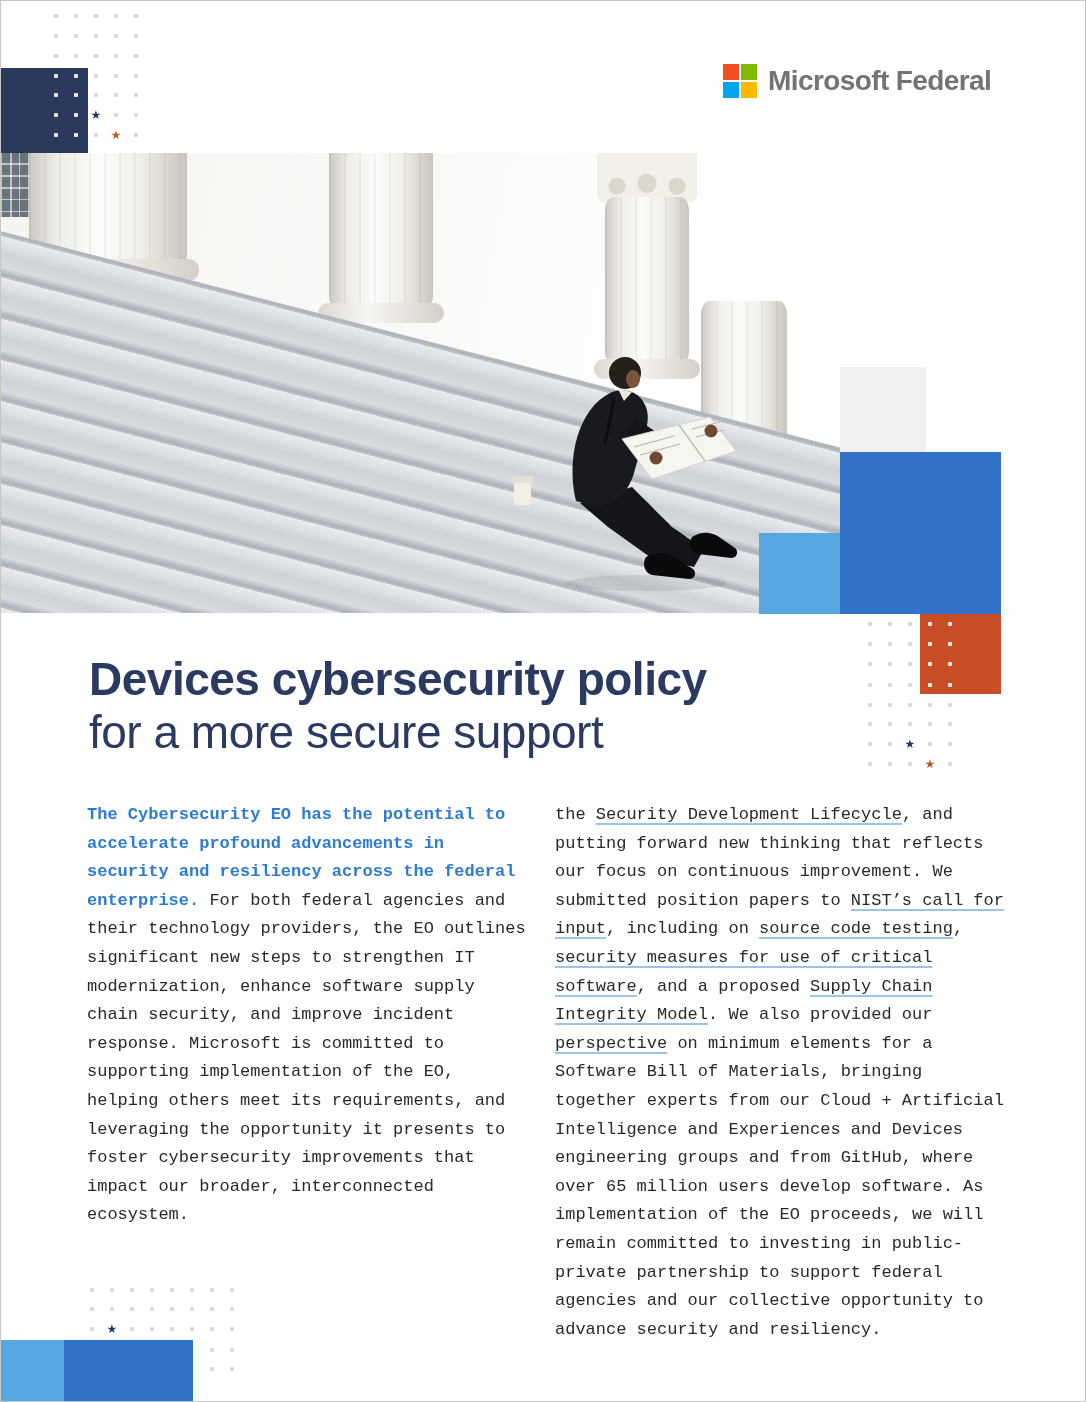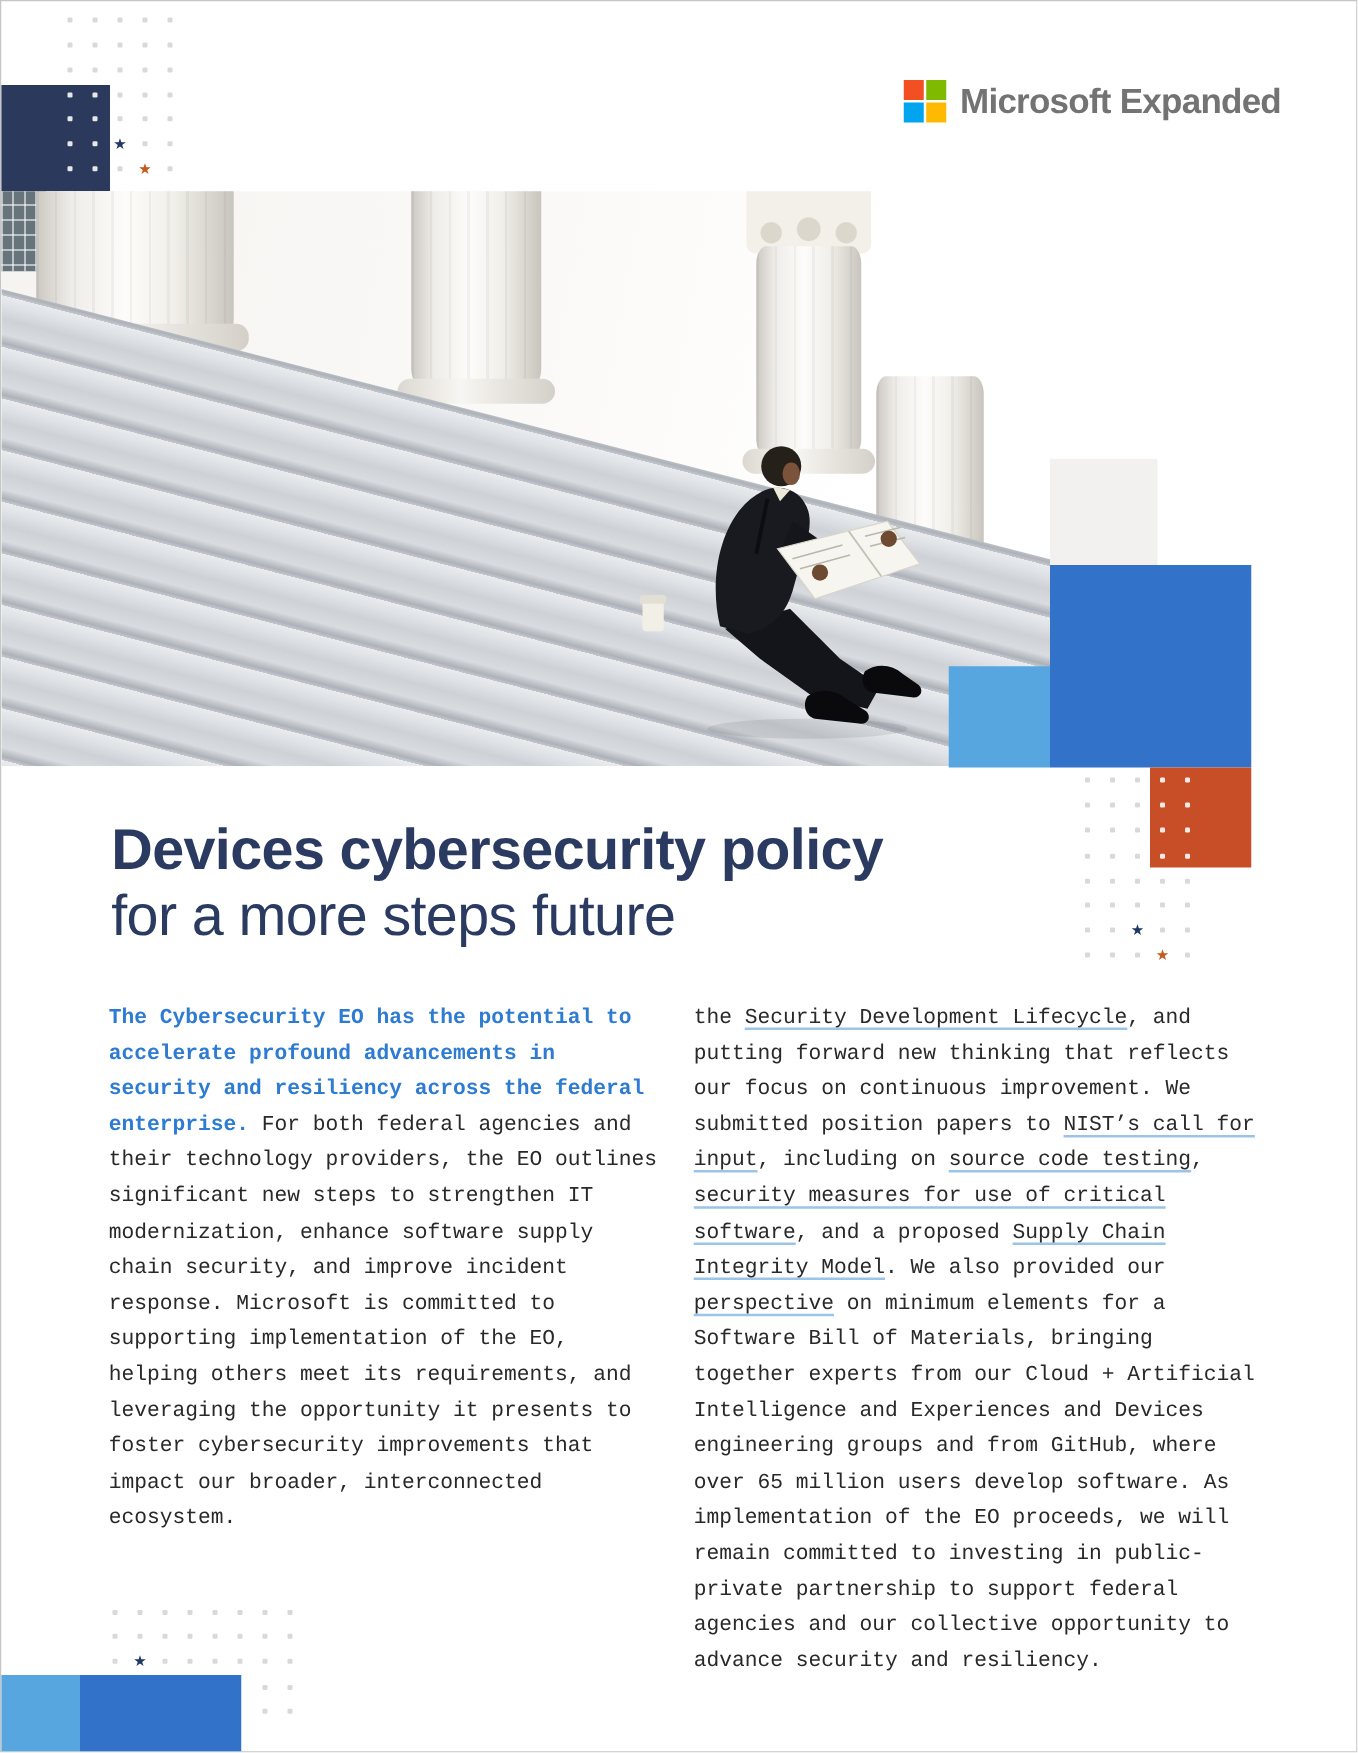--- a/index.html
+++ b/index.html
@@ -77,21 +77,21 @@
 
 <div class="page">
 
   <div class="logo">
     <div class="logo-squares">
       <span class="sq-red"></span>
       <span class="sq-green"></span>
       <span class="sq-blue"></span>
       <span class="sq-yellow"></span>
     </div>
-    <div class="logo-text">Microsoft Expanded</div>
+    <div class="logo-text">Microsoft Federal</div>
   </div>
 
   <div class="deco deco-navy"></div>
 
   <div class="hero" aria-label="Man in a dark suit sitting on the stone steps of a columned government building, reading a newspaper with a coffee cup beside him">
     <div class="hero-window"></div>
 
     <div class="col-shaft" style="left:28px; top:-12px; width:158px; height:128px;"></div>
     <div class="col-base" style="left:14px; top:106px; width:184px; height:22px;"></div>
 
@@ -256,21 +256,21 @@
       <span class="dot white" style="left: 128.7px; top: 1365.7px;"></span>
       <span class="dot white" style="left: 148.7px; top: 1365.7px;"></span>
       <span class="dot white" style="left: 168.7px; top: 1365.7px;"></span>
       <span class="dot white" style="left: 188.7px; top: 1365.7px;"></span>
       <span class="dot" style="left: 208.7px; top: 1365.7px;"></span>
       <span class="dot" style="left: 228.7px; top: 1365.7px;"></span>
     </div>
 
   <h1 class="title" style="margin:0;">
     <span class="l1">Devices cybersecurity policy</span>
-    <span class="l2">for a more steps future</span>
+    <span class="l2">for a more secure support</span>
   </h1>
 
   <div class="columns">
     <div>
         <p><span class="lead">The Cybersecurity EO has the potential to accelerate profound advancements in security and resiliency across the federal enterprise.</span><span class="normal"> For both federal agencies and their technology providers, the EO outlines significant new steps to strengthen IT modernization, enhance software supply chain security, and improve incident response. Microsoft is committed to supporting implementation of the EO, helping others meet its requirements, and leveraging the opportunity it presents to foster cybersecurity improvements that impact our broader, interconnected ecosystem.</span></p>
       </div>
     <div>
         <p><span class="normal">the </span><a class="doc-link">Security Development Lifecycle</a><span class="normal">, and putting forward new thinking that reflects our focus on continuous improvement. We submitted position papers to </span><a class="doc-link">NIST’s call for input</a><span class="normal">, including on </span><a class="doc-link">source code testing</a><span class="normal">, </span><a class="doc-link">security measures for use of critical software</a><span class="normal">, and a proposed </span><a class="doc-link">Supply Chain Integrity Model</a><span class="normal">. We also provided our </span><a class="doc-link">perspective</a><span class="normal"> on minimum elements for a Software Bill of Materials, bringing together experts from our Cloud + Artificial Intelligence and Experiences and Devices engineering groups and from GitHub, where over 65 million users develop software. As implementation of the EO proceeds, we will remain committed to investing in public-private partnership to support federal agencies and our collective opportunity to advance security and resiliency.</span></p>
       </div>
   </div>

